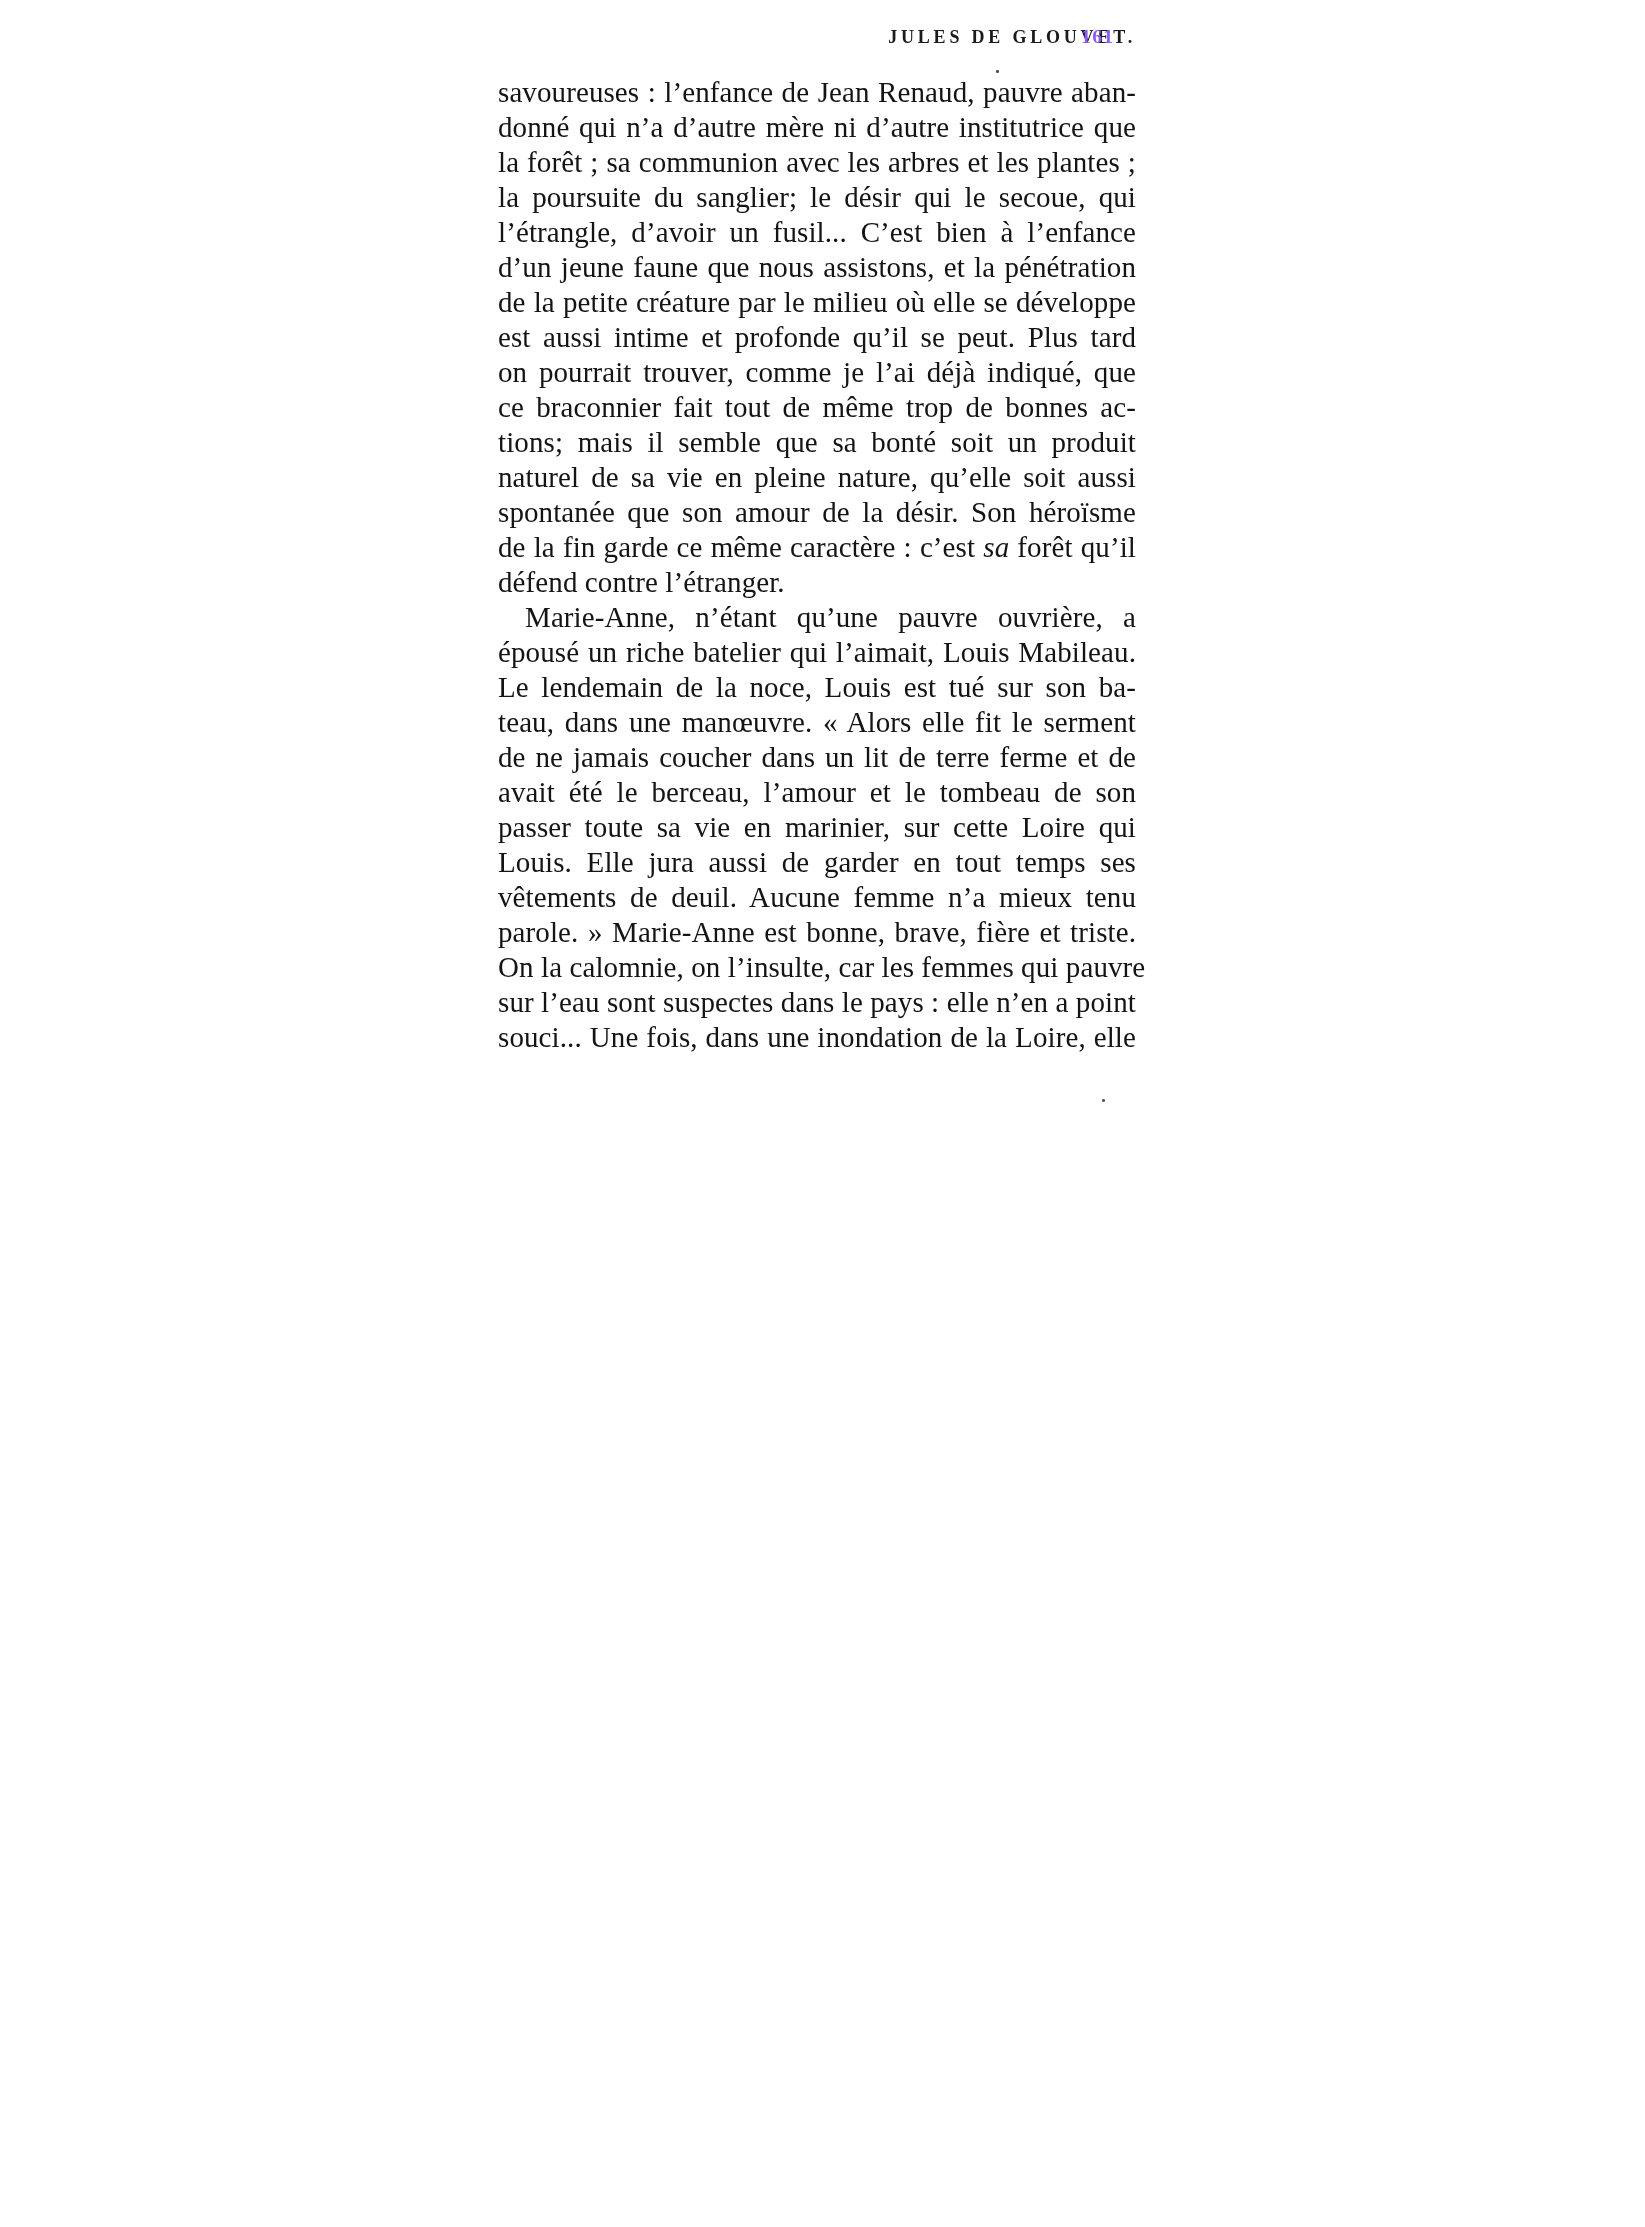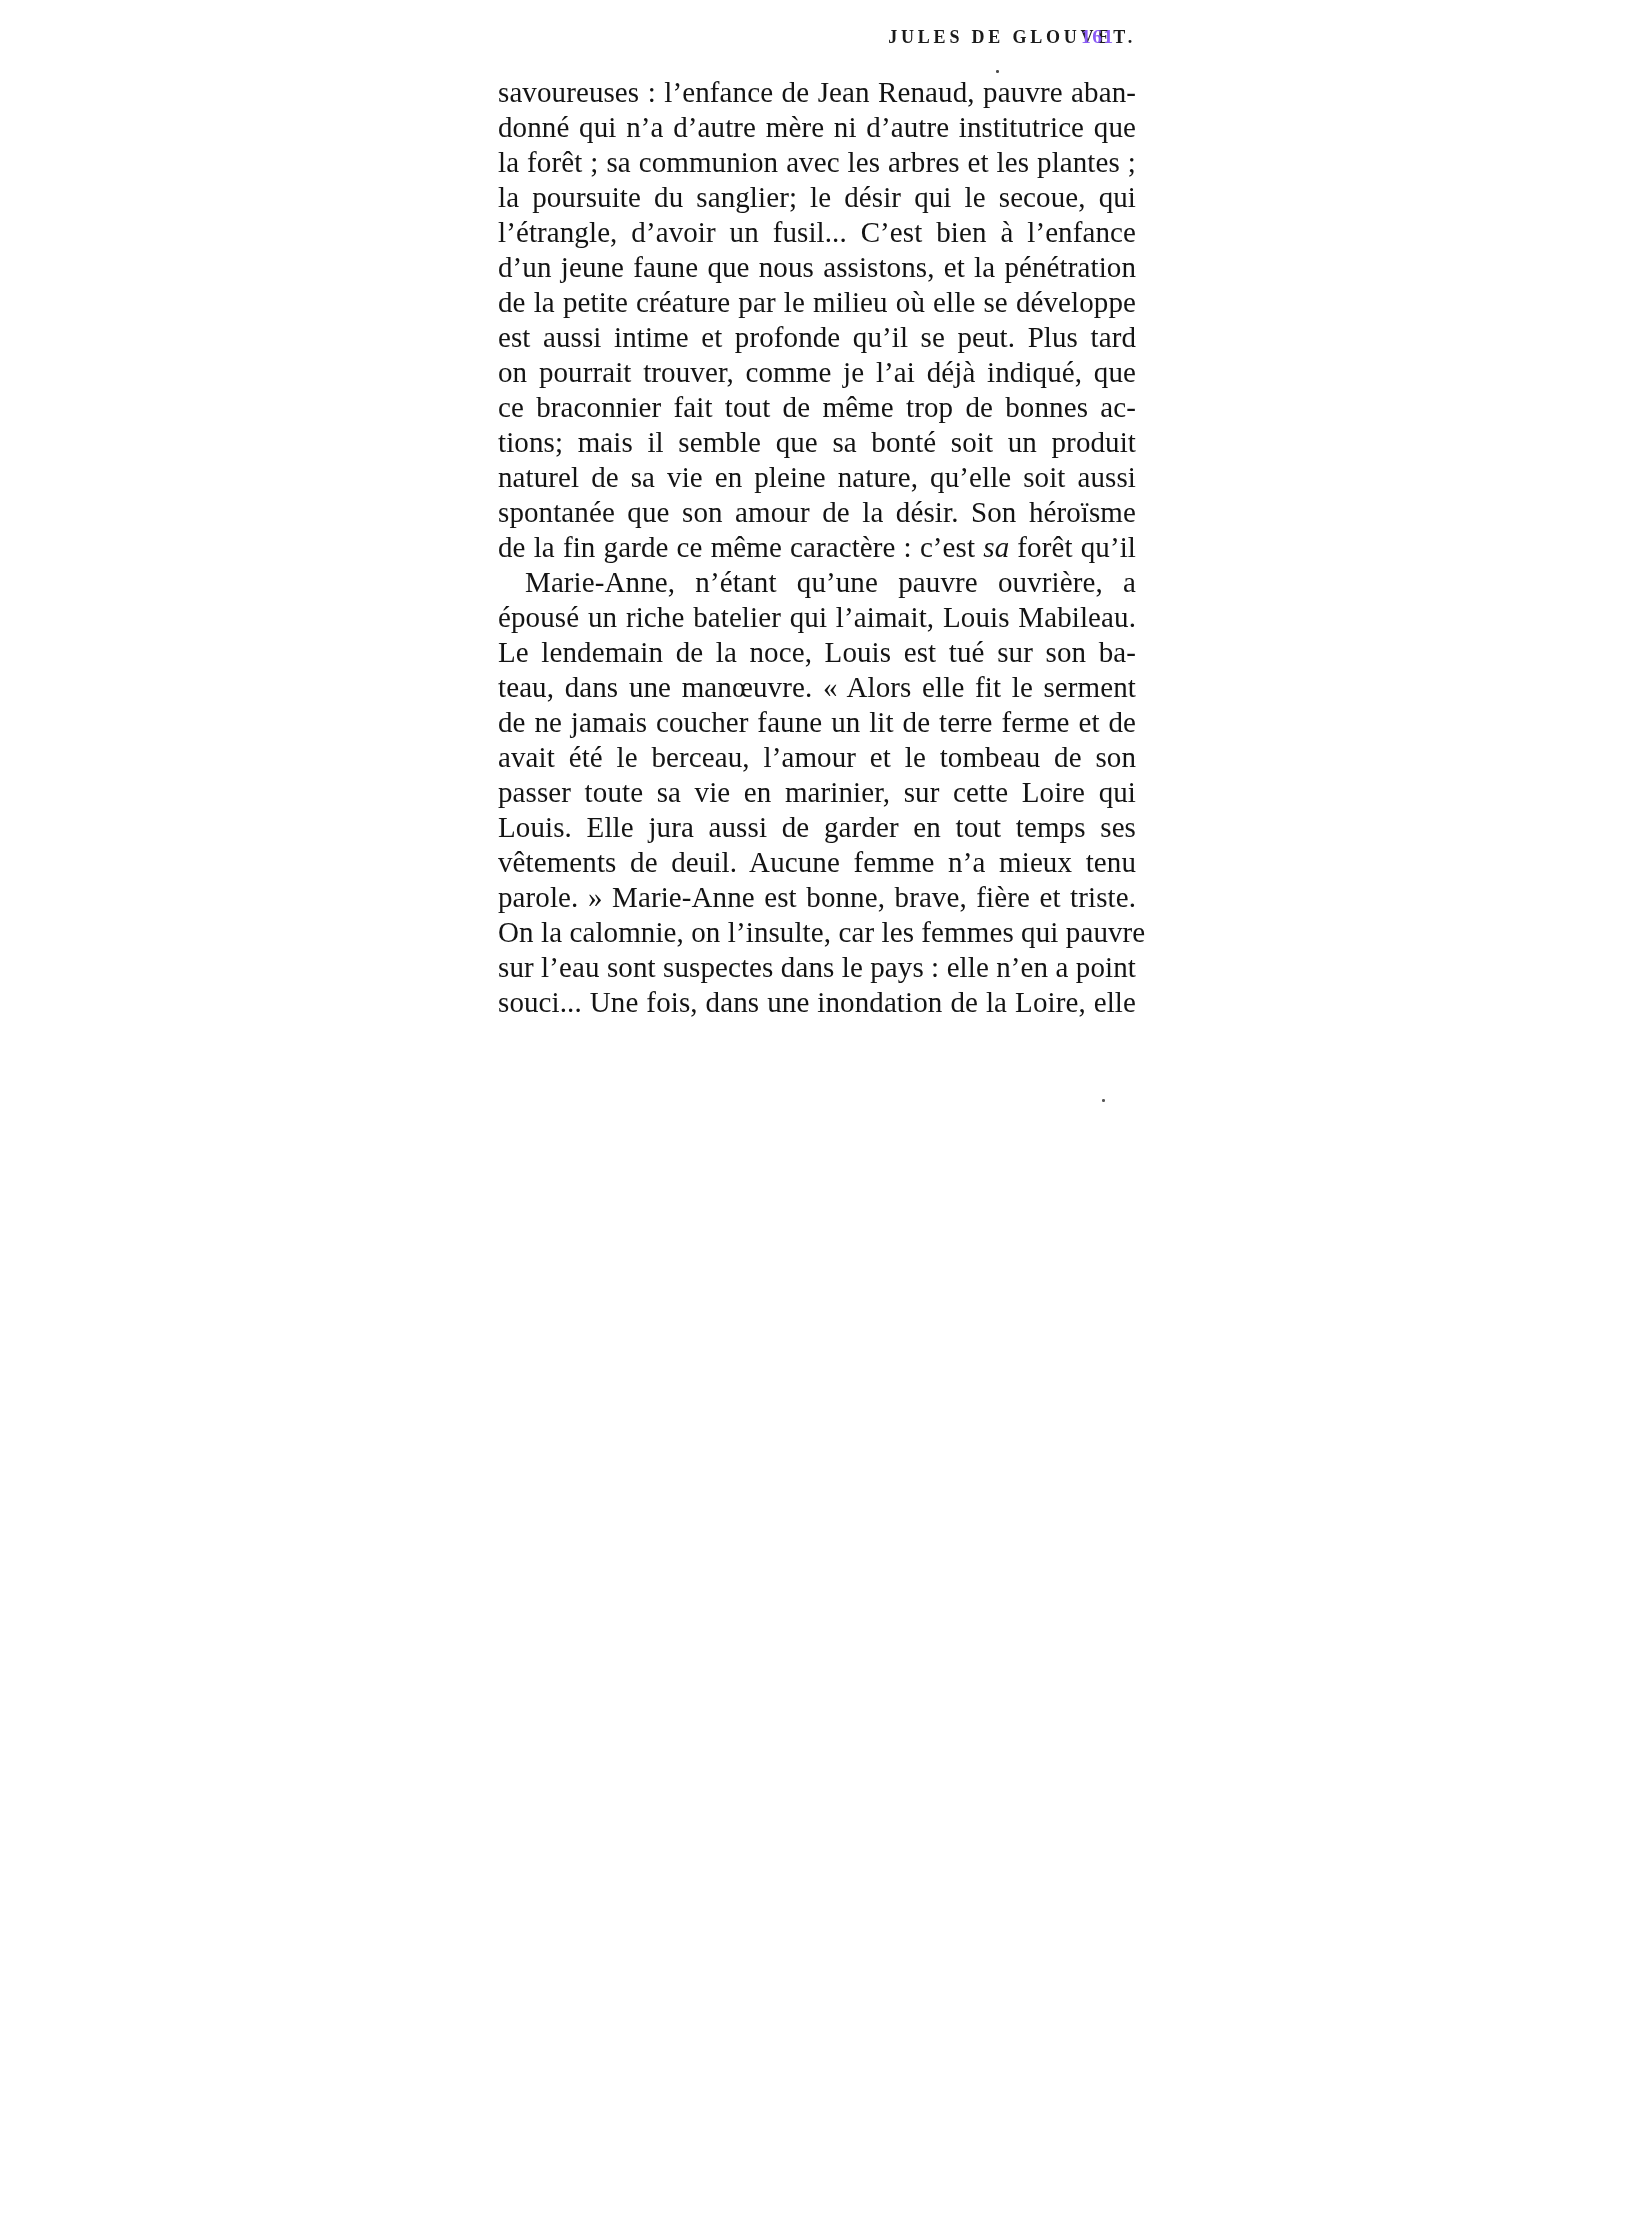--- a/index.html
+++ b/index.html
@@ -94,27 +94,28 @@
         <div class="line">l’étrangle, d’avoir un fusil... C’est bien à l’enfance</div>
         <div class="line">d’un jeune faune que nous assistons, et la pénétration</div>
         <div class="line">de la petite créature par le milieu où elle se développe</div>
         <div class="line">est aussi intime et profonde qu’il se peut. Plus tard</div>
         <div class="line">on pourrait trouver, comme je l’ai déjà indiqué, que</div>
         <div class="line">ce braconnier fait tout de même trop de bonnes ac-</div>
         <div class="line">tions; mais il semble que sa bonté soit un produit</div>
         <div class="line">naturel de sa vie en pleine nature, qu’elle soit aussi</div>
         <div class="line">spontanée que son amour de la désir. Son héroïsme</div>
         <div class="line"><span>de la fin garde ce même caractère : c’est </span><em>sa</em><span> forêt qu’il</span></div>
+        <div class="line end">défend contre l’étranger.</div>
       </div>
       <div class="paragraph">
         <div class="line indent">Marie-Anne, n’étant qu’une pauvre ouvrière, a</div>
         <div class="line">épousé un riche batelier qui l’aimait, Louis Mabileau.</div>
         <div class="line">Le lendemain de la noce, Louis est tué sur son ba-</div>
         <div class="line">teau, dans une manœuvre. « Alors elle fit le serment</div>
-        <div class="line">de ne jamais coucher faune un lit de terre ferme et de</div>
+        <div class="line">de ne jamais coucher dans un lit de terre ferme et de</div>
         <div class="line">avait été le berceau, l’amour et le tombeau de son</div>
         <div class="line">passer toute sa vie en marinier, sur cette Loire qui</div>
         <div class="line">Louis. Elle jura aussi de garder en tout temps ses</div>
         <div class="line">vêtements de deuil. Aucune femme n’a mieux tenu</div>
         <div class="line">parole. » Marie-Anne est bonne, brave, fière et triste.</div>
         <div class="line">On la calomnie, on l’insulte, car les femmes qui pauvre</div>
         <div class="line">sur l’eau sont suspectes dans le pays : elle n’en a point</div>
         <div class="line">souci... Une fois, dans une inondation de la Loire, elle</div>
       </div>
     </div>

